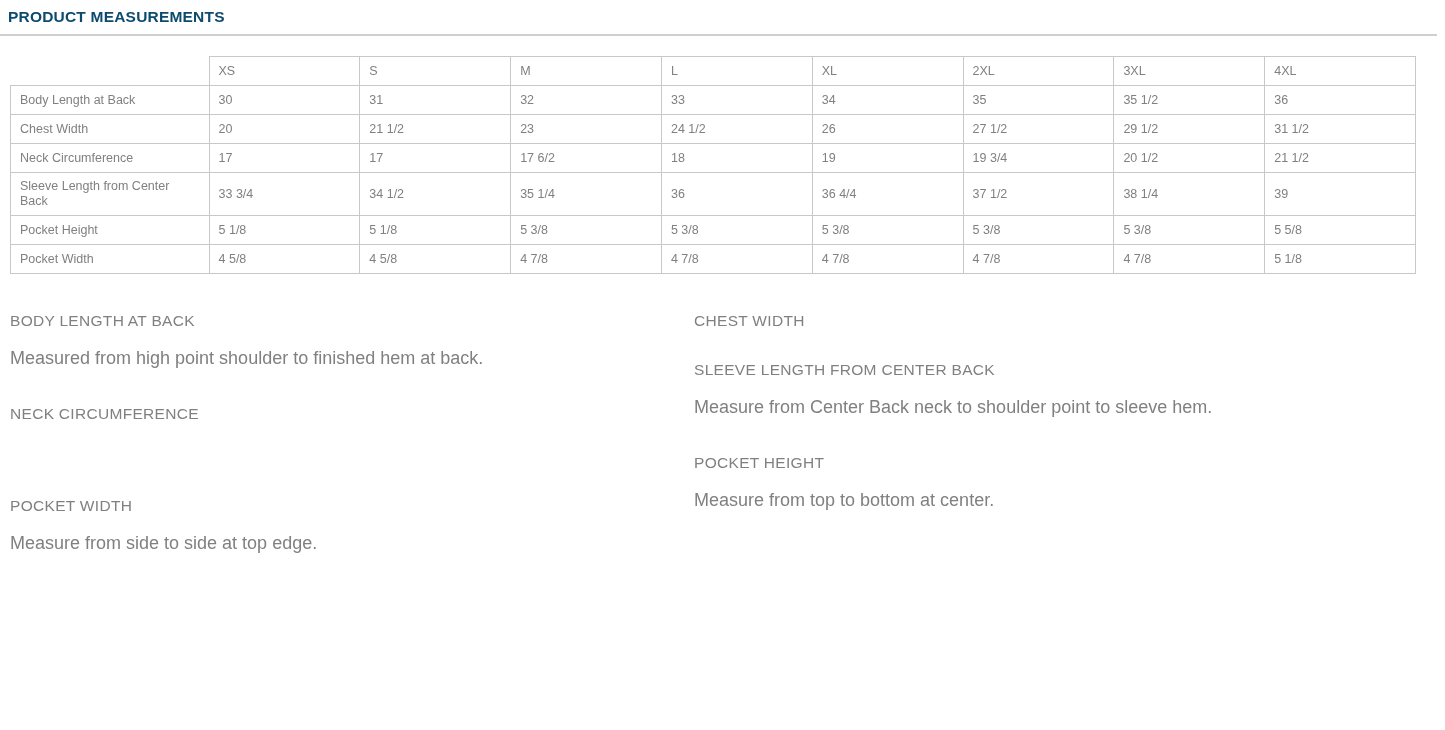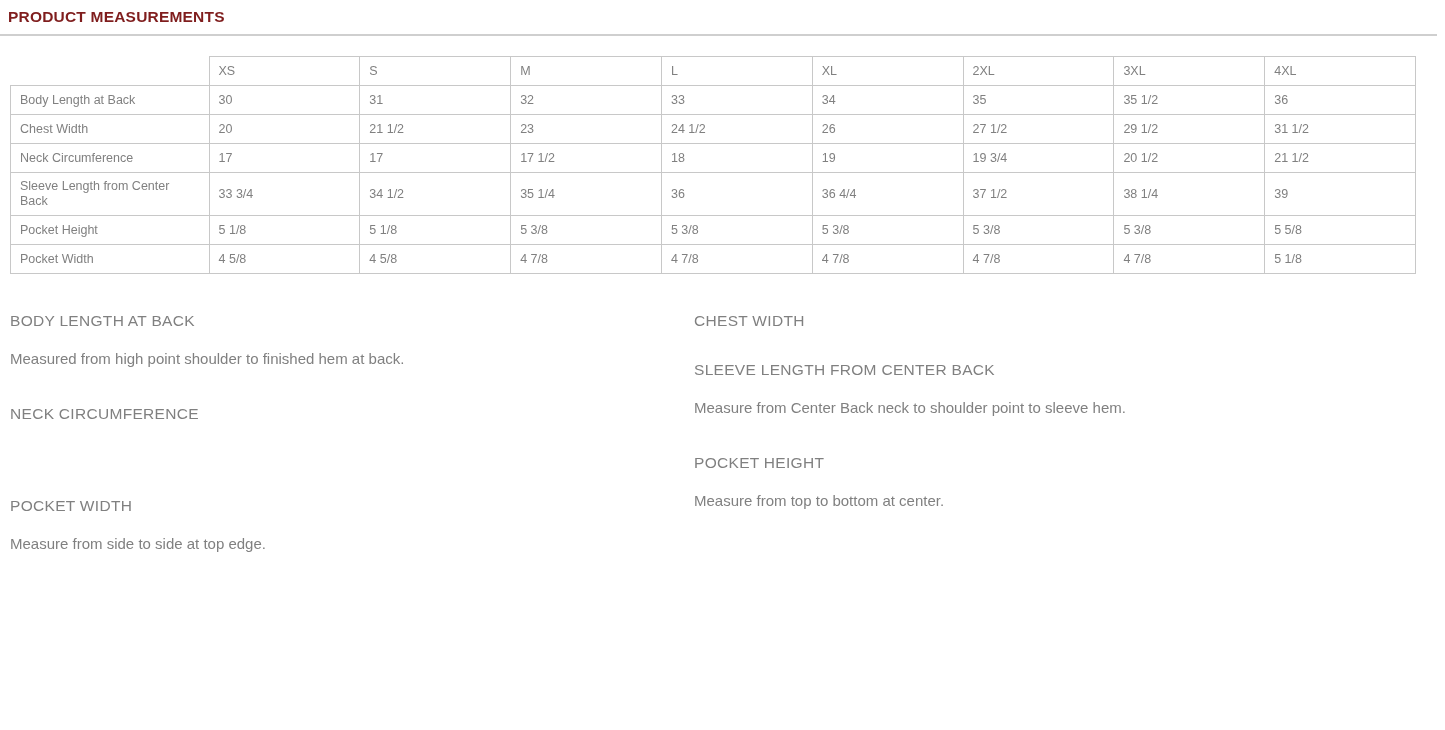--- a/index.html
+++ b/index.html
@@ -26,21 +26,21 @@
   .title-row {
     padding: 8px 0 0 8px;
     border-bottom: 2px solid #cfcfcf;
     padding-bottom: 8px;
     margin-right: 8px;
   }
   .page-title {
     font-size: 15.5px;
     font-weight: bold;
     letter-spacing: 0.2px;
-    color: #7f1d1d;
+    color: #0c4a6e;
   }
 
   
   .table-wrap {
     margin: 20px 0 0 10px;
     width: 1238px;
   }
   table.measurements {
     border-collapse: collapse;
     width: 1406px;
@@ -90,21 +90,21 @@
     width: 700px;
   }
   .def-term {
     font-size: 15.5px;
     color: #808080;
     letter-spacing: 0.3px;
     margin: 0 0 13px 0;
     text-transform: uppercase;
   }
   .def-desc {
-    font-size: 15px;
+    font-size: 18px;
     color: #808080;
     line-height: 31px;
     margin: 0;
   }
   .def-block {
     margin-bottom: 31px;
   }
 </style>
 </head>
 <body>
@@ -150,21 +150,21 @@
           <td>24 1/2</td>
           <td>26</td>
           <td>27 1/2</td>
           <td>29 1/2</td>
           <td>31 1/2</td>
         </tr>
         <tr>
           <td class="rowhead">Neck Circumference</td>
           <td>17</td>
           <td>17</td>
-          <td>17 1/2</td>
+          <td>17 6/2</td>
           <td>18</td>
           <td>19</td>
           <td>19 3/4</td>
           <td>20 1/2</td>
           <td>21 1/2</td>
         </tr>
         <tr class="tall">
           <td class="rowhead">Sleeve Length from Center Back</td>
           <td>33 3/4</td>
           <td>34 1/2</td>

